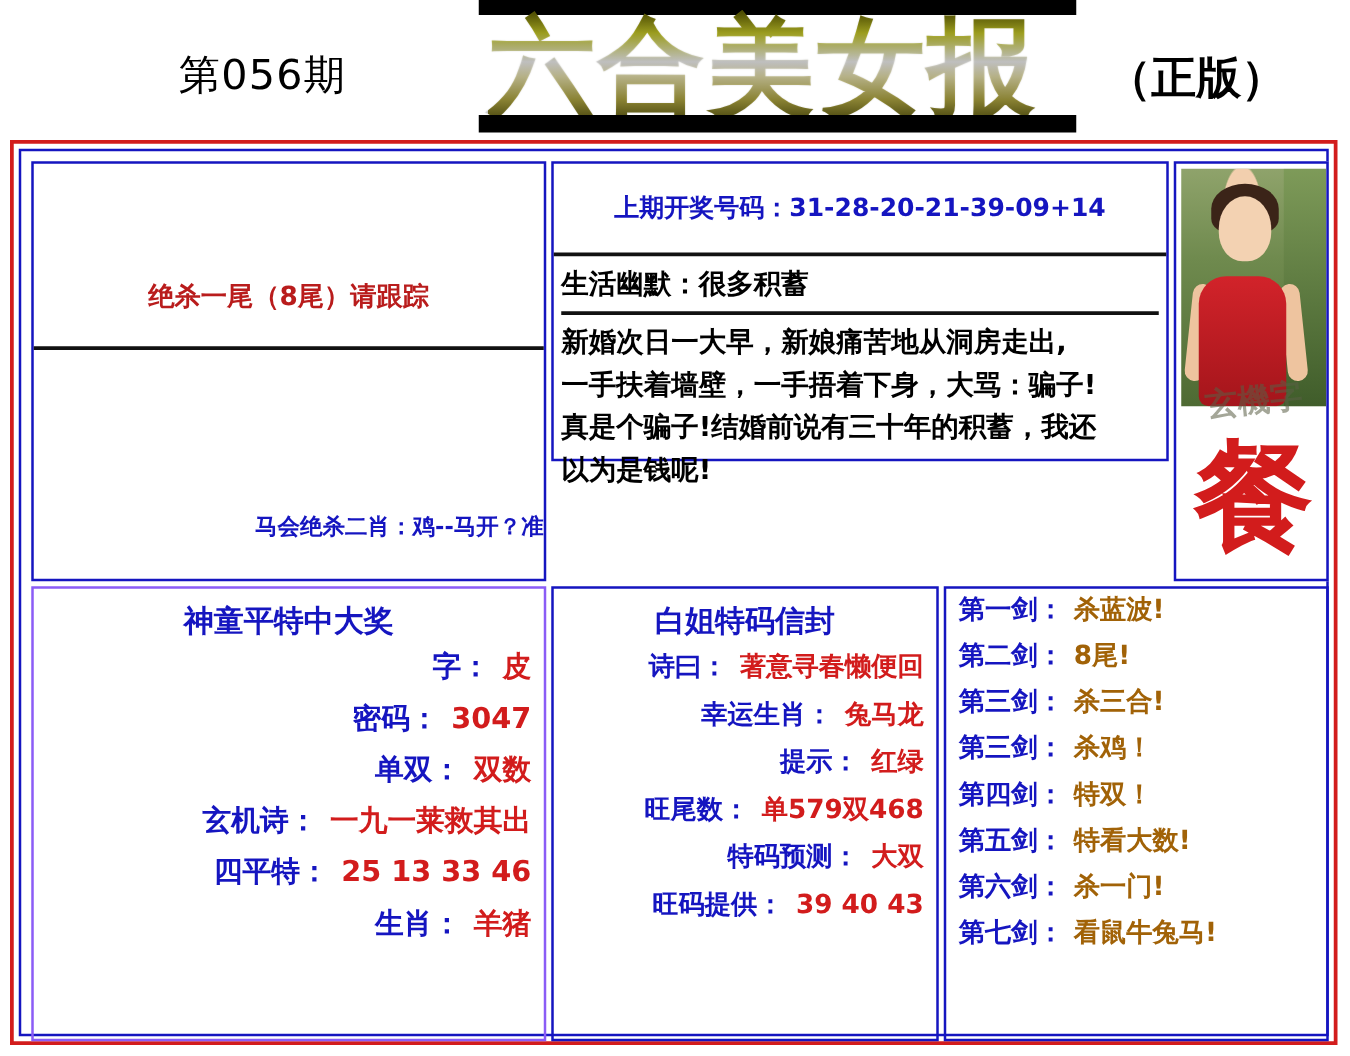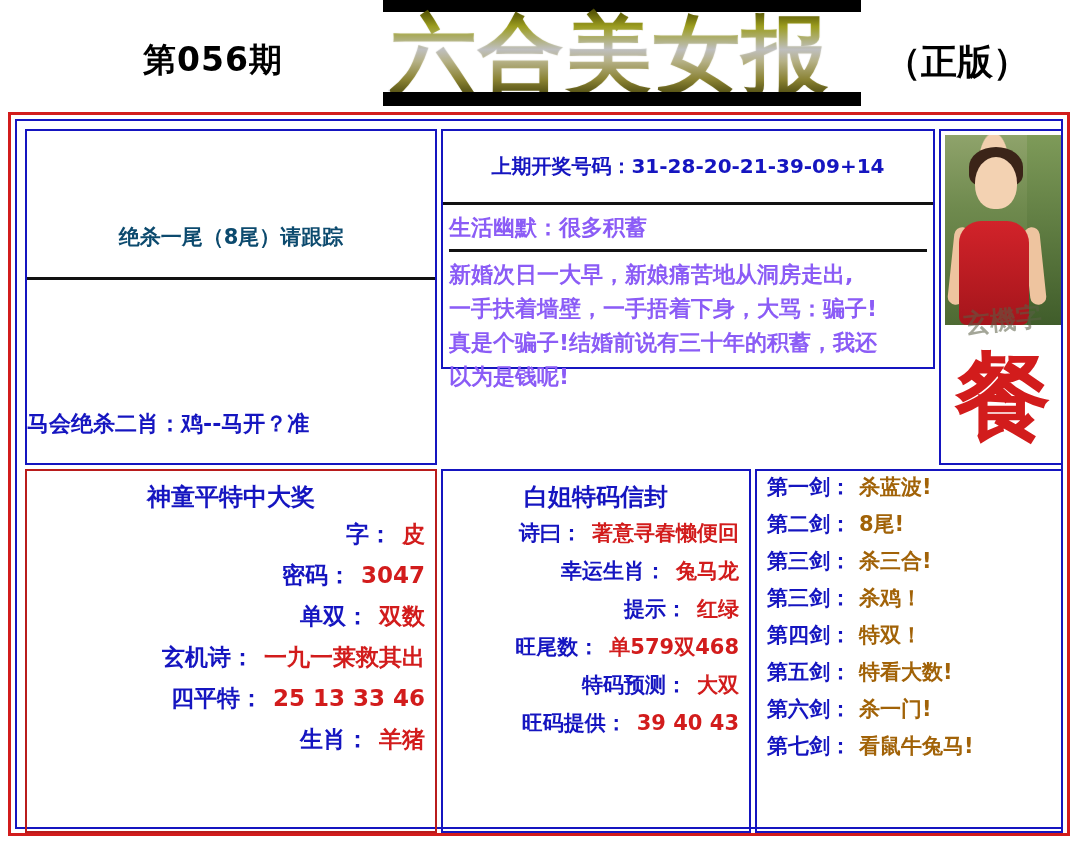--- a/index.html
+++ b/index.html
@@ -14,21 +14,21 @@
     position:absolute;inset:0;
     background:#fff;
   }
 
   
   .header{
     position:absolute;left:0;top:0;width:1080px;height:110px;
   }
   .issue{
     position:absolute;left:143px;top:38px;
-    font-size:33px;font-weight:bold;color:#000;
+    font-size:33px;font-weight:normal;color:#000;
     letter-spacing:1px;
   }
   .title-text{
     position:absolute;left:390px;top:8px;width:470px;height:92px;
     font-size:86px;font-weight:bold;line-height:92px;
     color:#e8e4a0;
     background:linear-gradient(180deg,#5c5a00 0%,#cfd12a 20%,#ffffff 45%,#f2ecb4 58%,#b8ae45 78%,#4f4d08 100%);
     -webkit-background-clip:text;
     background-clip:text;
     -webkit-text-fill-color:transparent;
@@ -64,44 +64,44 @@
   
   .top-left{
     position:absolute;left:8px;top:8px;width:412px;height:336px;
     border:2px solid #1515c0;box-sizing:border-box;
   }
   .tl-line{
     position:absolute;left:0;top:146px;width:100%;height:3px;background:#111;
   }
   .tl-text1{
     position:absolute;left:0;top:92px;width:100%;
-    text-align:center;font-size:21px;font-weight:bold;color:#0c4a6e;
+    text-align:center;font-size:21px;font-weight:bold;color:#b91c1c;
   }
   .tl-text2{
     position:absolute;left:0;top:278px;width:100%;
-    text-align:left;font-size:22px;font-weight:bold;color:#1515c0;
+    text-align:right;font-size:18px;font-weight:bold;color:#1515c0;
   }
 
   .top-mid{
     position:absolute;left:424px;top:8px;width:494px;height:240px;
     border:2px solid #1515c0;box-sizing:border-box;
   }
   .tm-draw{
     position:absolute;left:0;top:0;width:100%;height:74px;
     border-bottom:3px solid #111;box-sizing:border-box;
     display:flex;align-items:center;justify-content:center;
     font-size:20px;font-weight:bold;color:#1515c0;
     text-align:center;
   }
   .tm-body{
     position:absolute;left:0;top:74px;width:100%;height:258px;
     padding:6px 6px 0 6px;box-sizing:border-box;
   }
   .tm-line{
-    font-size:22px;font-weight:bold;color:#8b5cf6;
+    font-size:22px;font-weight:bold;color:#000000;
     line-height:1.55;white-space:nowrap;
   }
   .tm-line.first{
     border-bottom:3px solid #111;
     padding-bottom:4px;margin-bottom:6px;
   }
 
   .top-right{
     position:absolute;left:922px;top:8px;width:124px;height:336px;
     border:2px solid #1515c0;box-sizing:border-box;overflow:hidden;
@@ -153,21 +153,21 @@
     font-size:96px;font-weight:bold;color:#d21c1c;
     line-height:1;
   }
 
   
   .bot-row{
     position:absolute;left:8px;top:348px;width:1038px;height:364px;
   }
   .bot-left{
     position:absolute;left:0;top:0;width:412px;height:364px;
-    border:2px solid #b91c1c;box-sizing:border-box;padding:6px 10px;
+    border:2px solid #8b5cf6;box-sizing:border-box;padding:6px 10px;
   }
   .bot-mid{
     position:absolute;left:416px;top:0;width:310px;height:364px;
     border:2px solid #1515c0;box-sizing:border-box;padding:6px 10px;
   }
   .bot-right{
     position:absolute;left:730px;top:0;width:308px;height:364px;
     border:2px solid #1515c0;box-sizing:border-box;padding:6px 10px;
   }
   .sec-title{

